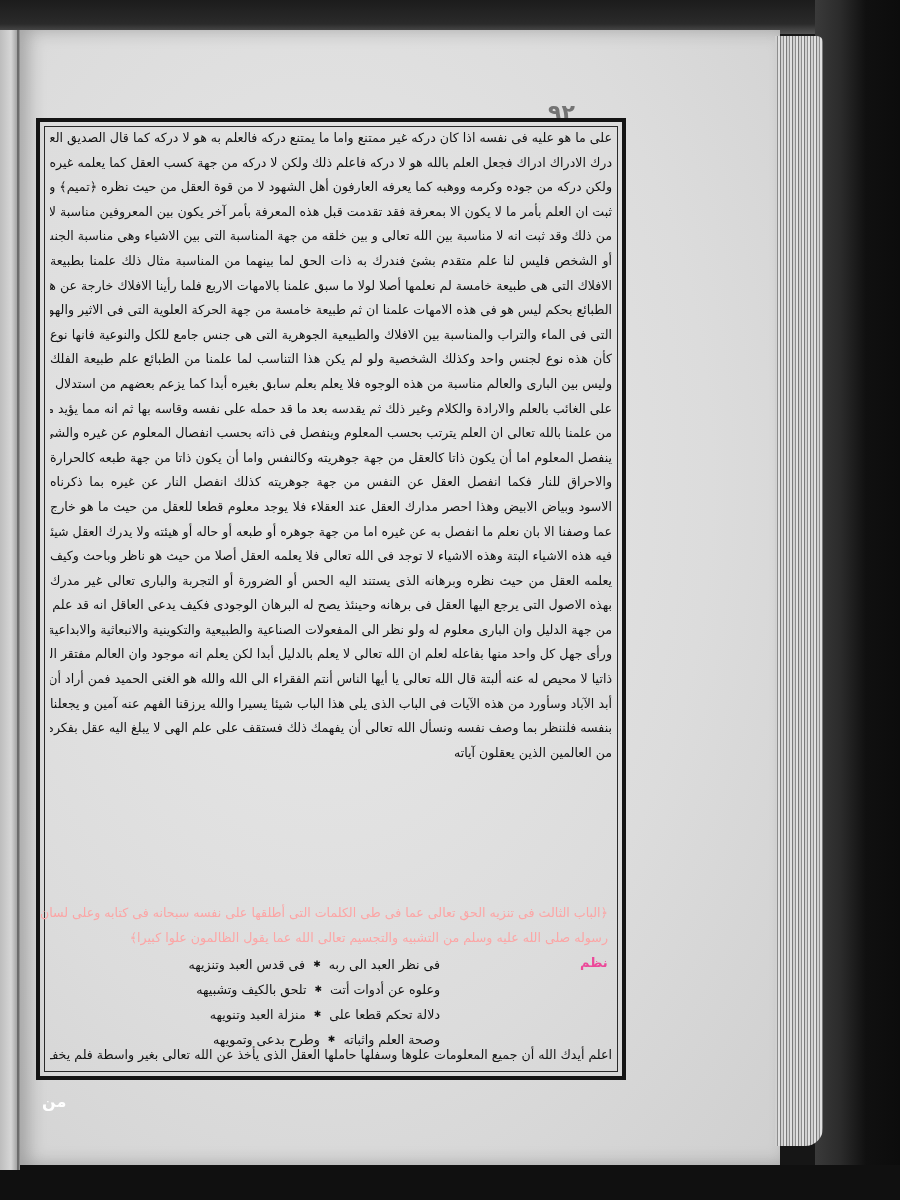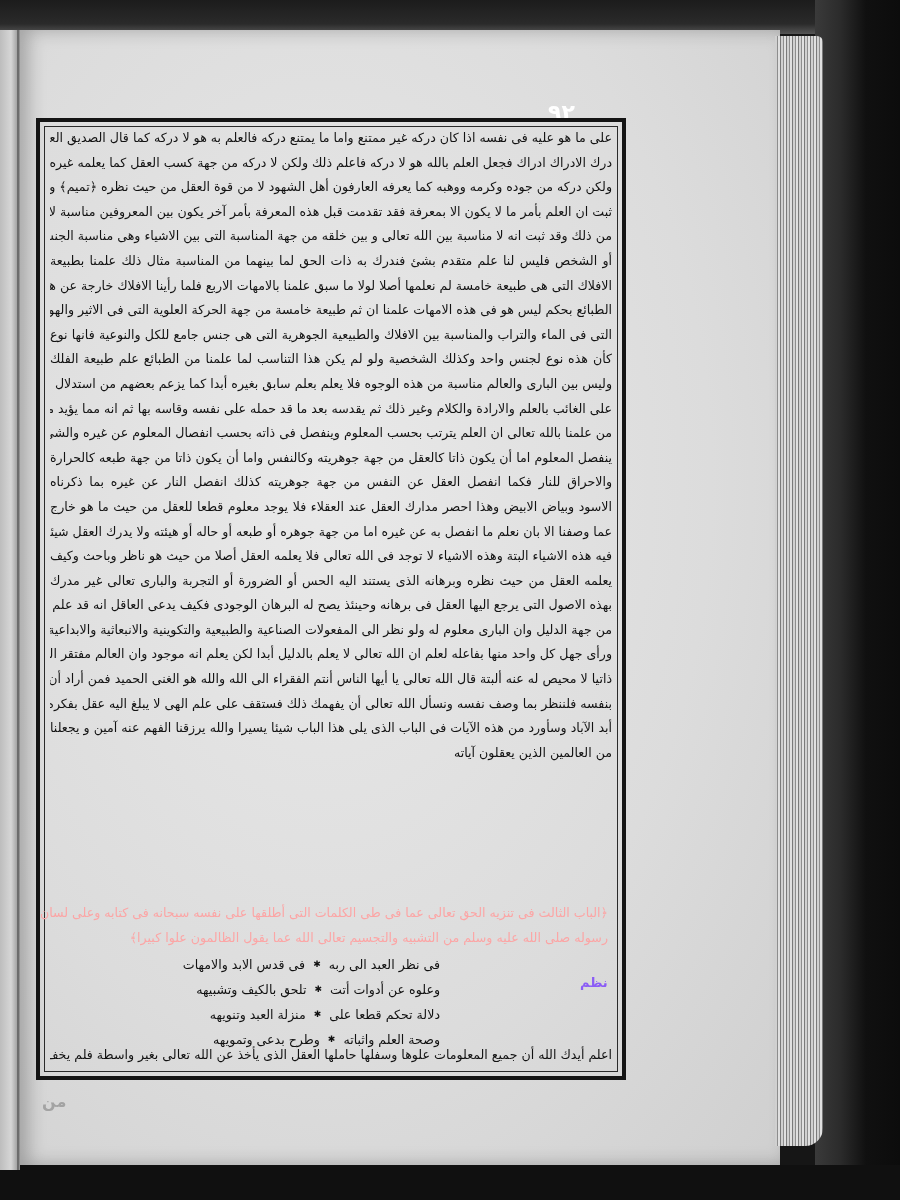--- a/index.html
+++ b/index.html
@@ -67,21 +67,21 @@
       #e0e0e0 3px, #e0e0e0 5px,
       #7a7a7a 5px, #7a7a7a 6px);
     border-radius: 0 6px 18px 0;
   }
   .page-number {
     position: absolute;
     left: 548px; top: 100px;
     font-family: "DejaVu Sans", sans-serif;
     font-size: 22px;
     font-weight: bold;
-    color: #ffffff;
+    color: #737373;
     direction: rtl;
   }
   .frame-outer {
     position: absolute;
     left: 36px; top: 118px;
     width: 590px; height: 962px;
     border: 4px solid #141414;
     box-sizing: border-box;
   }
   .frame-inner {
@@ -138,43 +138,42 @@
     gap: 8px;
     white-space: nowrap;
   }
   .poem .sep { font-size: 9px; }
   .poem-label {
     position: absolute;
     left: 580px; top: 955px;
     direction: rtl;
     font-size: 13px;
     font-weight: bold;
-    color: #8b5cf6;
-    margin-top: 20px;
+    color: #ec4899;
   }
   .final-line {
     position: absolute;
     left: 50px; top: 1043px;
     width: 562px;
     direction: rtl;
     text-align: justify;
     text-align-last: justify;
     font-size: 12.6px;
     line-height: 24px;
     white-space: nowrap;
     overflow: hidden;
     color: #111;
   }
   .catchword {
     position: absolute;
     left: 42px; top: 1092px;
     direction: rtl;
     font-size: 16px;
     font-weight: bold;
-    color: #a3a3a3;
+    color: #ffffff;
   }
 </style>
 </head>
 <body>
 
 <div class="scene">
   <div class="bg-top"></div>
   <div class="bg-right"></div>
   <div class="bg-bottom"></div>
 
@@ -208,37 +207,37 @@
     <span class="line">ينفصل المعلوم اما أن يكون ذاتا كالعقل من جهة جوهريته وكالنفس واما أن يكون ذاتا من جهة طبعه كالحرارة</span>
     <span class="line">والاحراق للنار فكما انفصل العقل عن النفس من جهة جوهريته كذلك انفصل النار عن غيره بما ذكرناه</span>
     <span class="line">الاسود وبياض الابيض وهذا احصر مدارك العقل عند العقلاء فلا يوجد معلوم قطعا للعقل من حيث ما هو خارج</span>
     <span class="line">عما وصفنا الا بان نعلم ما انفصل به عن غيره اما من جهة جوهره أو طبعه أو حاله أو هيئته ولا يدرك العقل شيئا لا توجد</span>
     <span class="line">فيه هذه الاشياء البتة وهذه الاشياء لا توجد فى الله تعالى فلا يعلمه العقل أصلا من حيث هو ناظر وباحث وكيف</span>
     <span class="line">يعلمه العقل من حيث نظره وبرهانه الذى يستند اليه الحس أو الضرورة أو التجربة والبارى تعالى غير مدرك</span>
     <span class="line">بهذه الاصول التى يرجع اليها العقل فى برهانه وحينئذ يصح له البرهان الوجودى فكيف يدعى العاقل انه قد علم ربه</span>
     <span class="line">من جهة الدليل وان البارى معلوم له ولو نظر الى المفعولات الصناعية والطبيعية والتكوينية والانبعاثية والابداعية</span>
     <span class="line">ورأى جهل كل واحد منها بفاعله لعلم ان الله تعالى لا يعلم بالدليل أبدا لكن يعلم انه موجود وان العالم مفتقر اليه افتقارا</span>
     <span class="line">ذاتيا لا محيص له عنه ألبتة قال الله تعالى يا أيها الناس أنتم الفقراء الى الله والله هو الغنى الحميد فمن أراد أن يعرف أبواب</span>
+    <span class="line">أبد الآباد وسأورد من هذه الآيات فى الباب الذى يلى هذا الباب شيئا يسيرا والله يرزقنا الفهم عنه آمين و يجعلنا</span>
     <span class="line">بنفسه فلننظر بما وصف نفسه ونسأل الله تعالى أن يفهمك ذلك فستقف على علم الهى لا يبلغ اليه عقل بفكره</span>
-    <span class="line">أبد الآباد وسأورد من هذه الآيات فى الباب الذى يلى هذا الباب شيئا يسيرا والله يرزقنا الفهم عنه آمين و يجعلنا</span>
     <span class="line last">من العالمين الذين يعقلون آياته</span>
   </div>
 
   <div class="heading">
     <div class="h1">﴿الباب الثالث فى تنزيه الحق تعالى عما فى طى الكلمات التى أطلقها على نفسه سبحانه فى كتابه وعلى لسان</div>
     <div class="h2">رسوله صلى الله عليه وسلم من التشبيه والتجسيم تعالى الله عما يقول الظالمون علوا كبيرا﴾</div>
   </div>
 
   <div class="poem-label">نظم</div>
 
   <div class="poem">
     <div class="verse">
       <span>فى نظر العبد الى ربه</span>
       <span class="sep">✱</span>
-      <span>فى قدس الابد والامهات</span>
+      <span>فى قدس العبد وتنزيهه</span>
     </div>
     <div class="verse">
       <span>وعلوه عن أدوات أتت</span>
       <span class="sep">✱</span>
       <span>تلحق بالكيف وتشبيهه</span>
     </div>
     <div class="verse">
       <span>دلالة تحكم قطعا على</span>
       <span class="sep">✱</span>
       <span>منزلة العبد وتنويهه</span>

